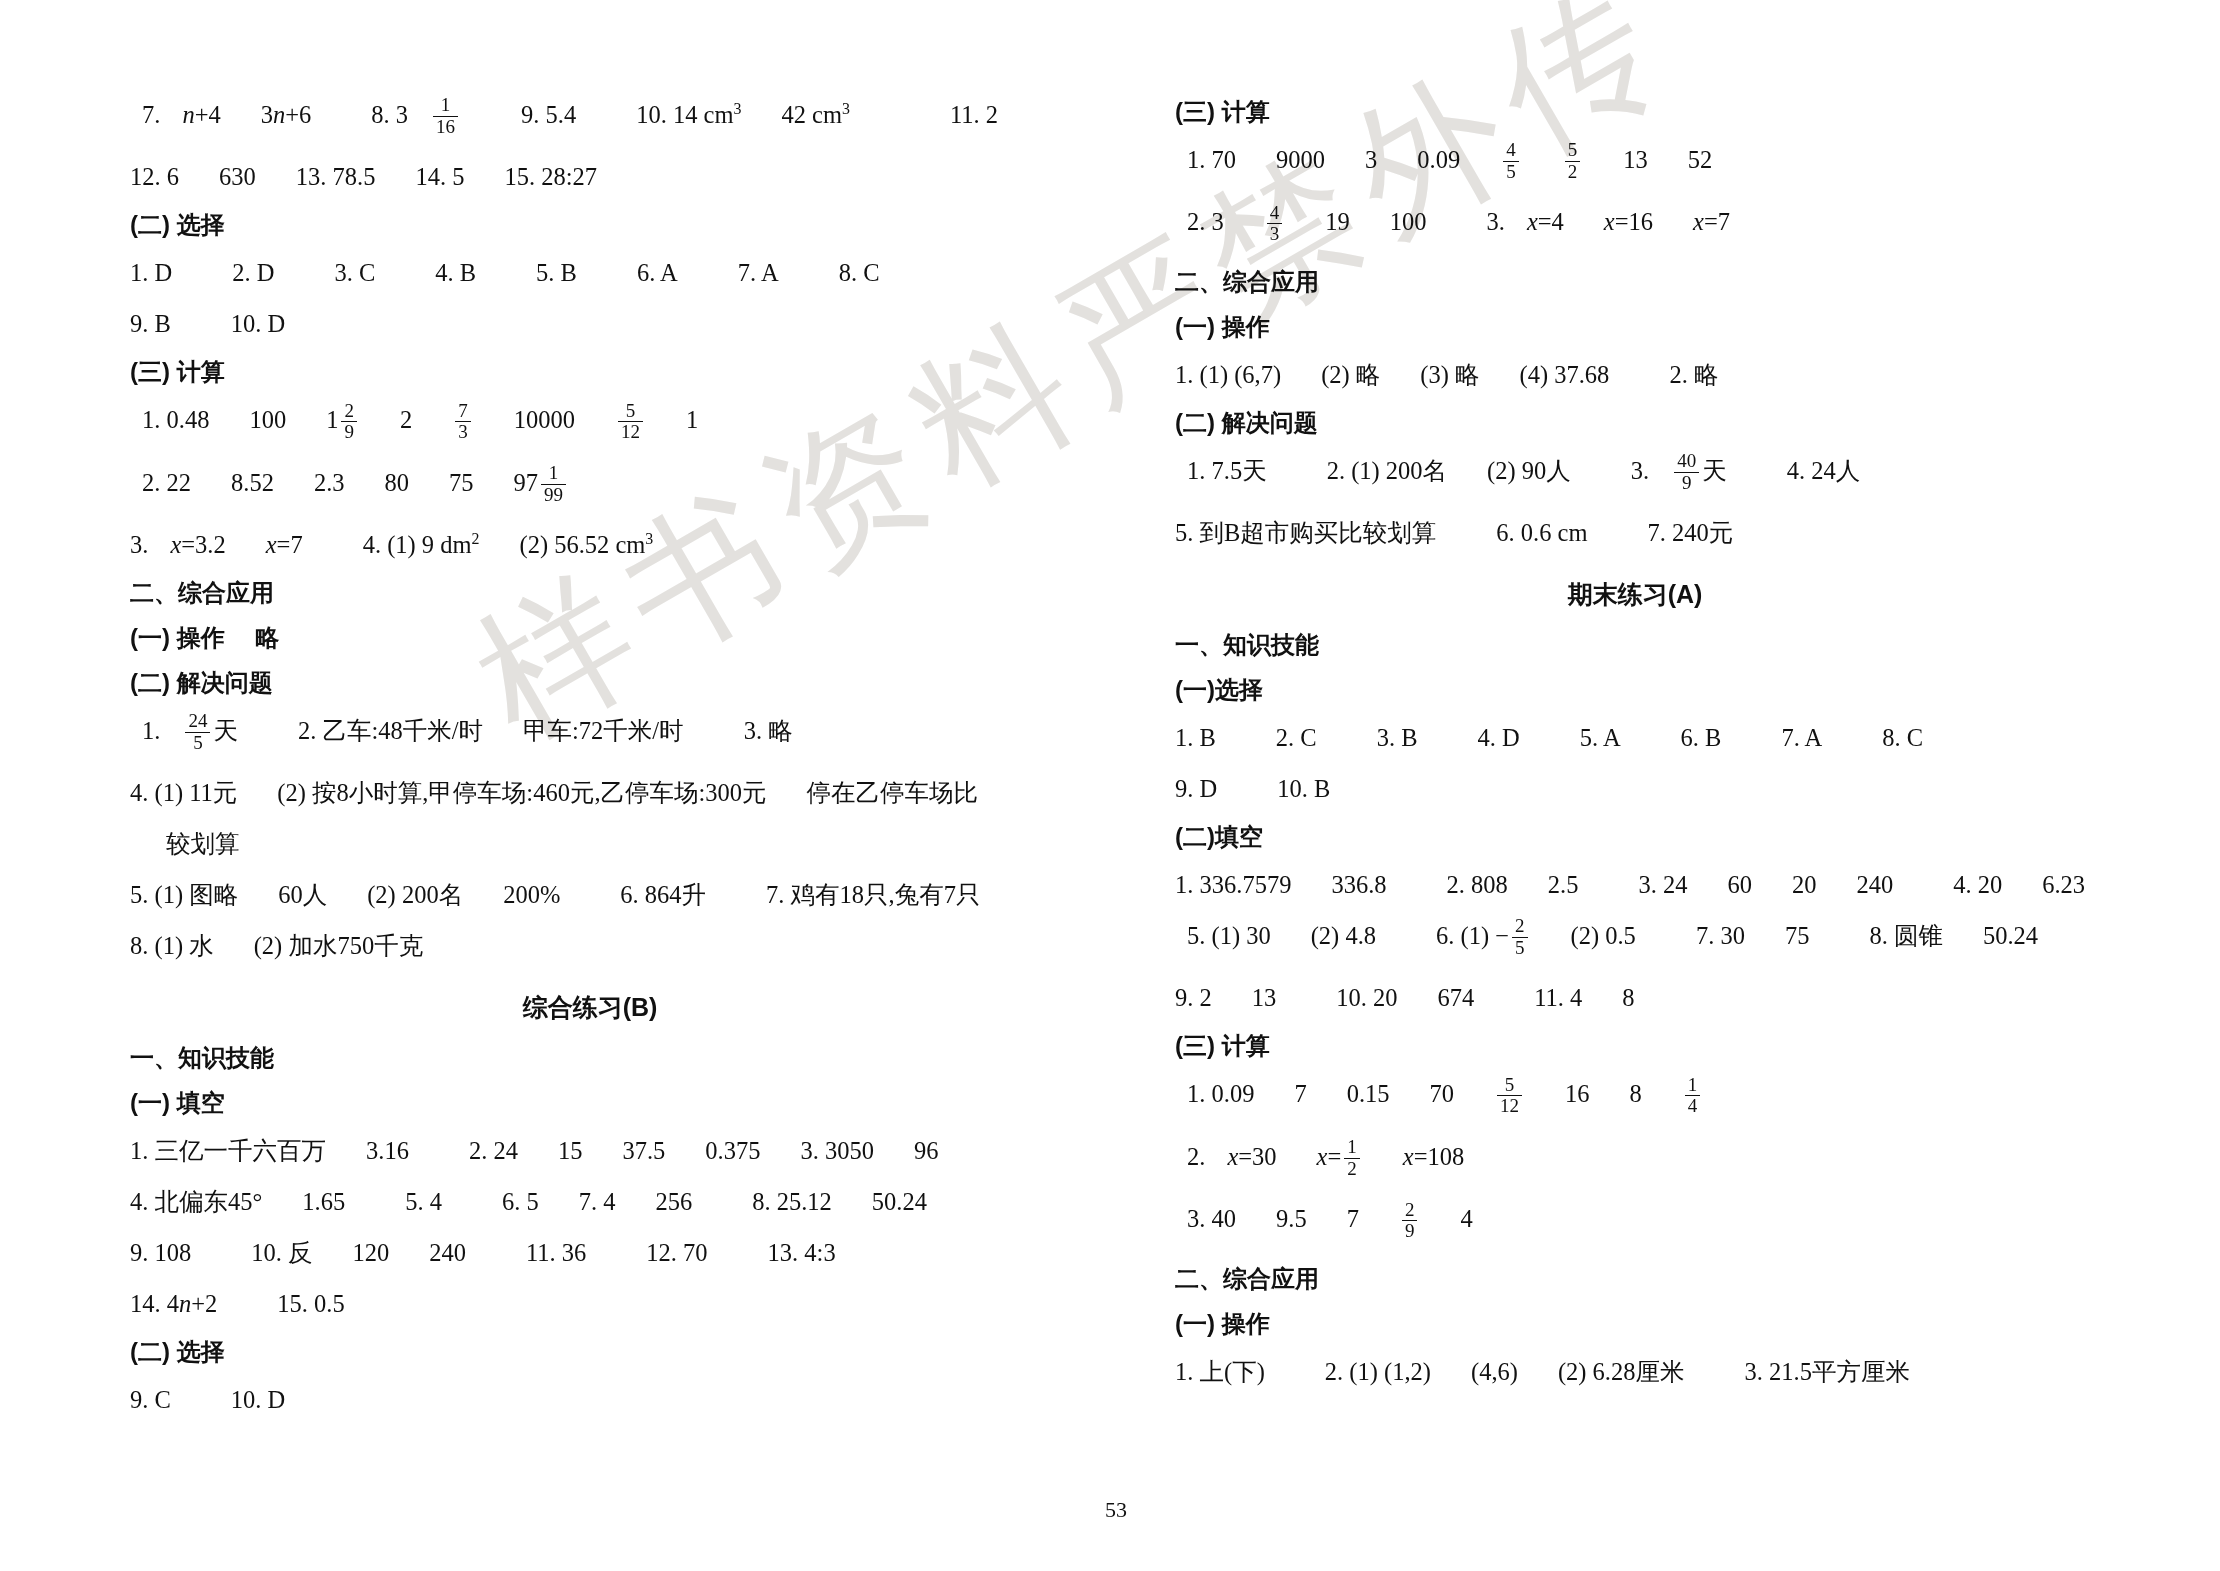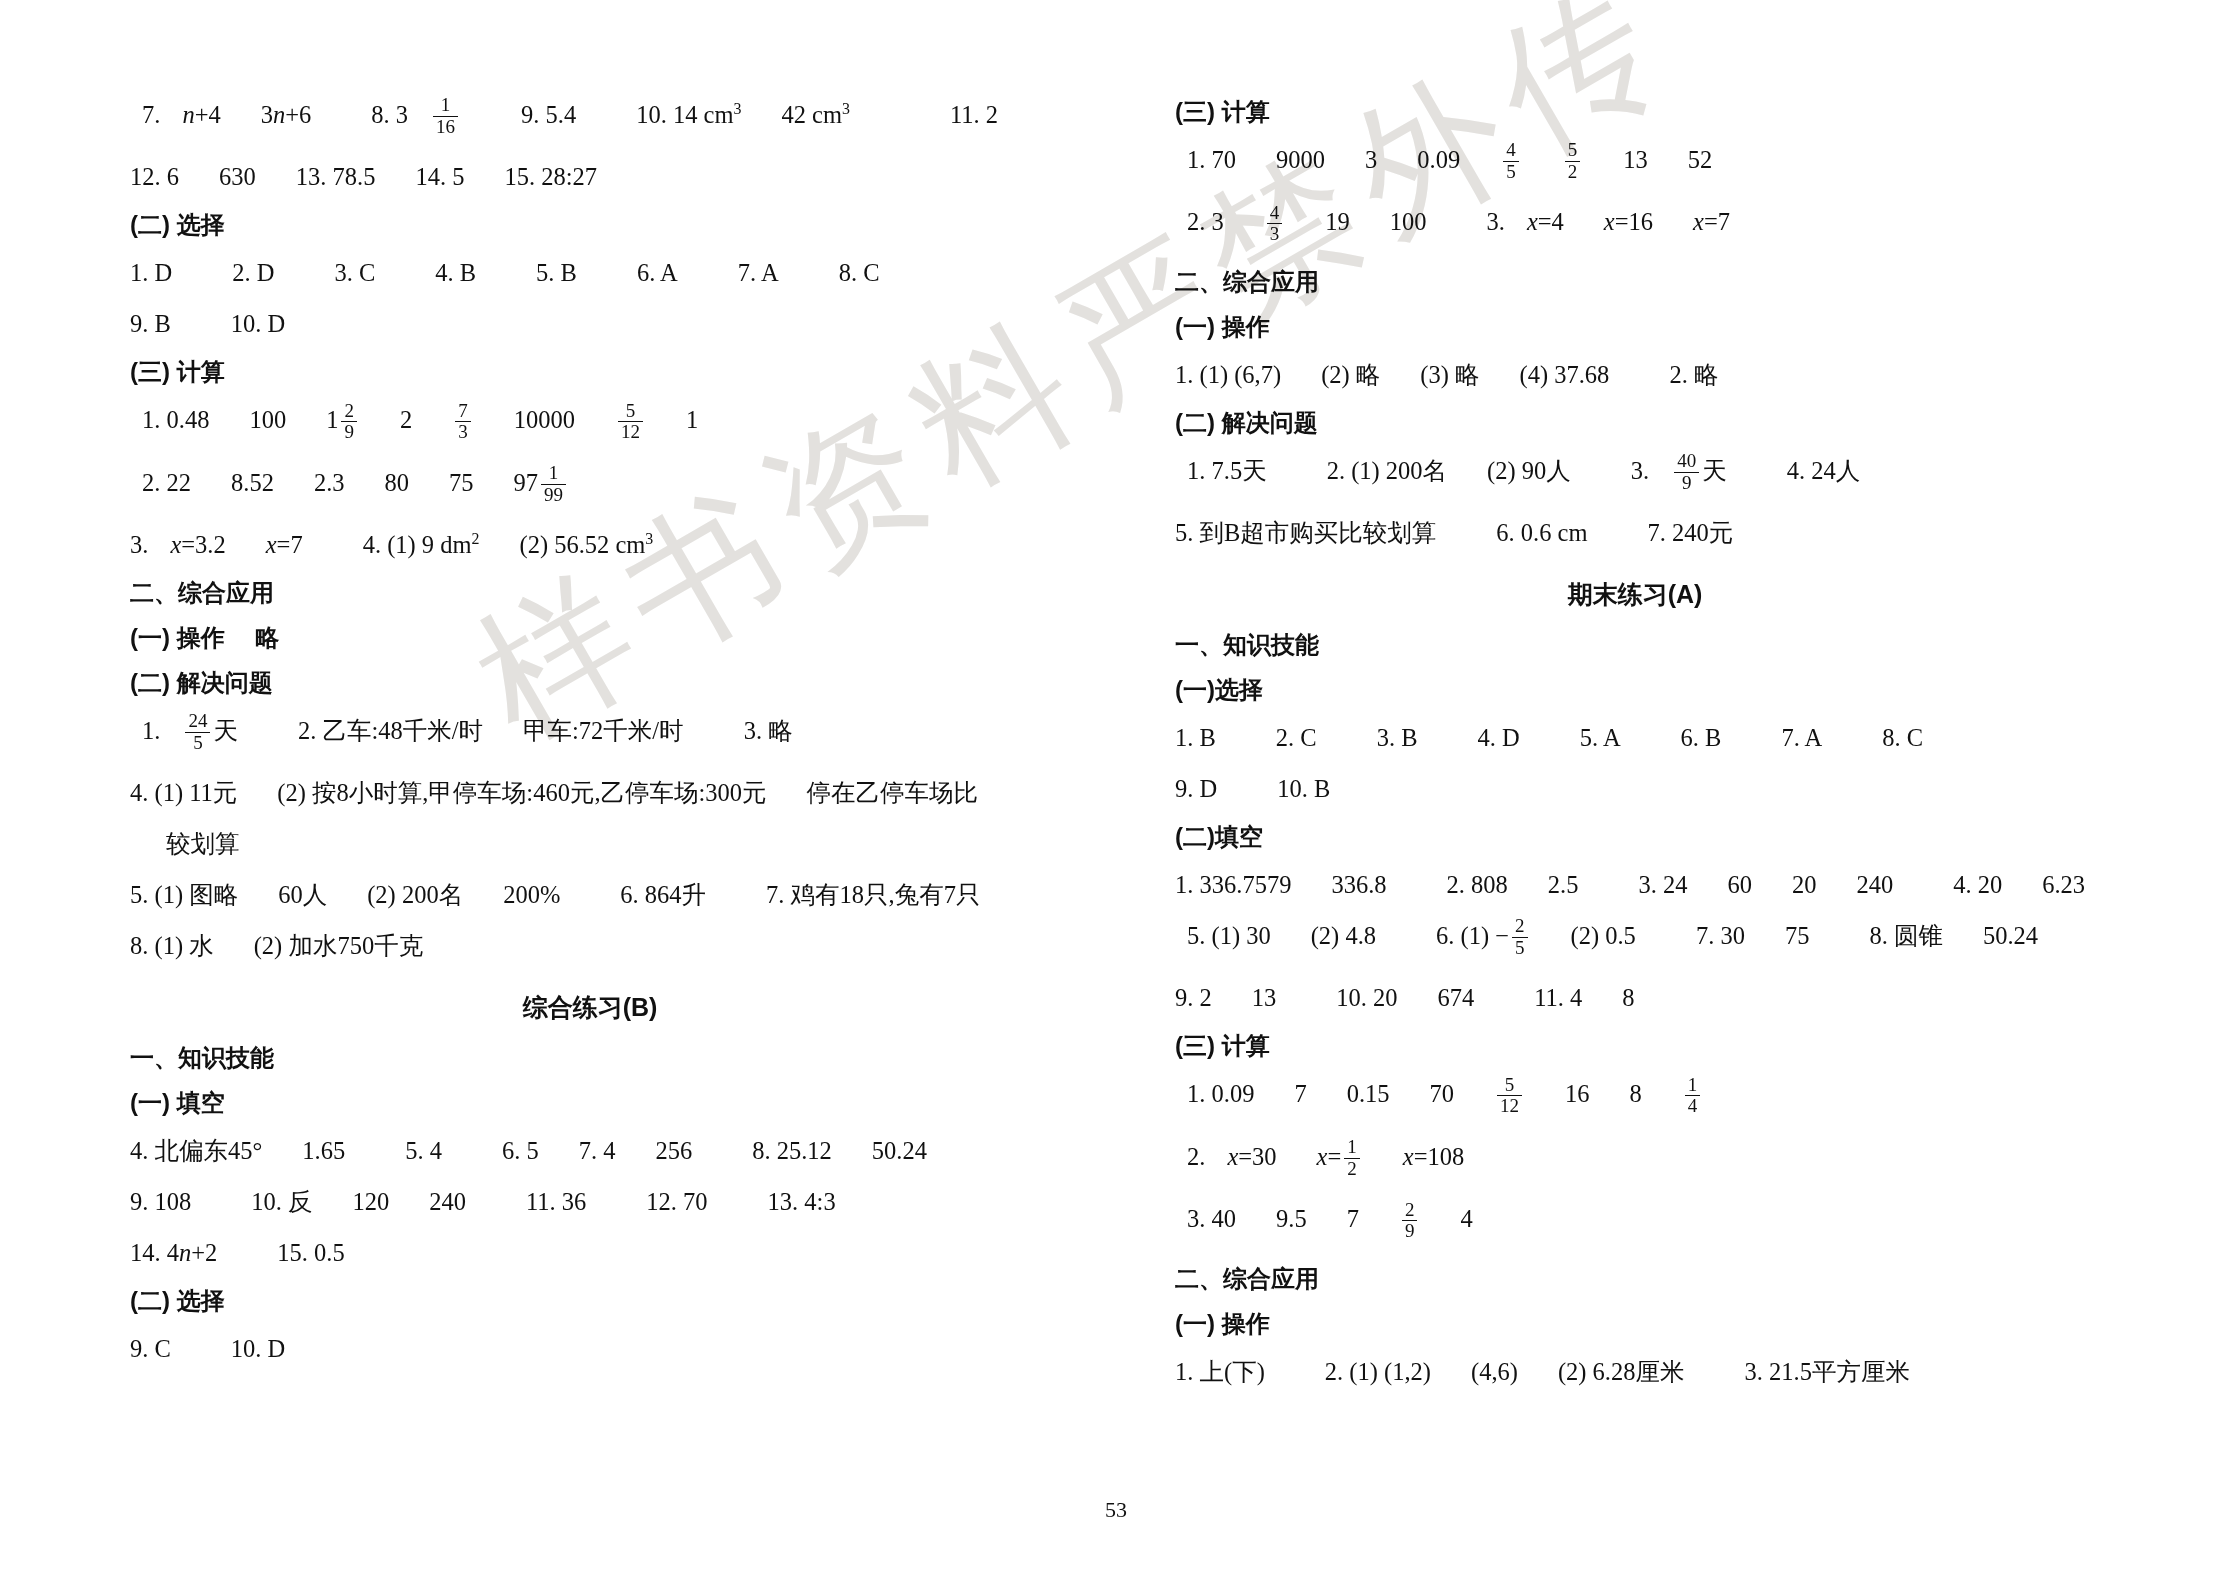--- a/index.html
+++ b/index.html
@@ -147,20 +147,23 @@
 
     <div class="line">
       8. (1) 水<span class="sp2"></span>(2) 加水750千克
     </div>
 
     <div class="center-title">综合练习(B)</div>
 
     <div class="hdr">一、知识技能</div>
     <div class="hdr">(一) 填空</div>
 
+    <div class="line">
+      1. 三亿一千六百万<span class="sp2"></span>3.16<span class="sp3"></span>2. 24<span class="sp2"></span>15<span class="sp2"></span>37.5<span class="sp2"></span>0.375<span class="sp2"></span>3. 3050<span class="sp2"></span>96
+    </div>
 
     <div class="line">
       4. 北偏东45°<span class="sp2"></span>1.65<span class="sp3"></span>5. 4<span class="sp3"></span>6. 5<span class="sp2"></span>7. 4<span class="sp2"></span>256<span class="sp3"></span>8. 25.12<span class="sp2"></span>50.24
     </div>
 
     <div class="line">
       9. 108<span class="sp3"></span>10. 反<span class="sp2"></span>120<span class="sp2"></span>240<span class="sp3"></span>11. 36<span class="sp3"></span>12. 70<span class="sp3"></span>13. 4:3
     </div>
 
     <div class="line">

